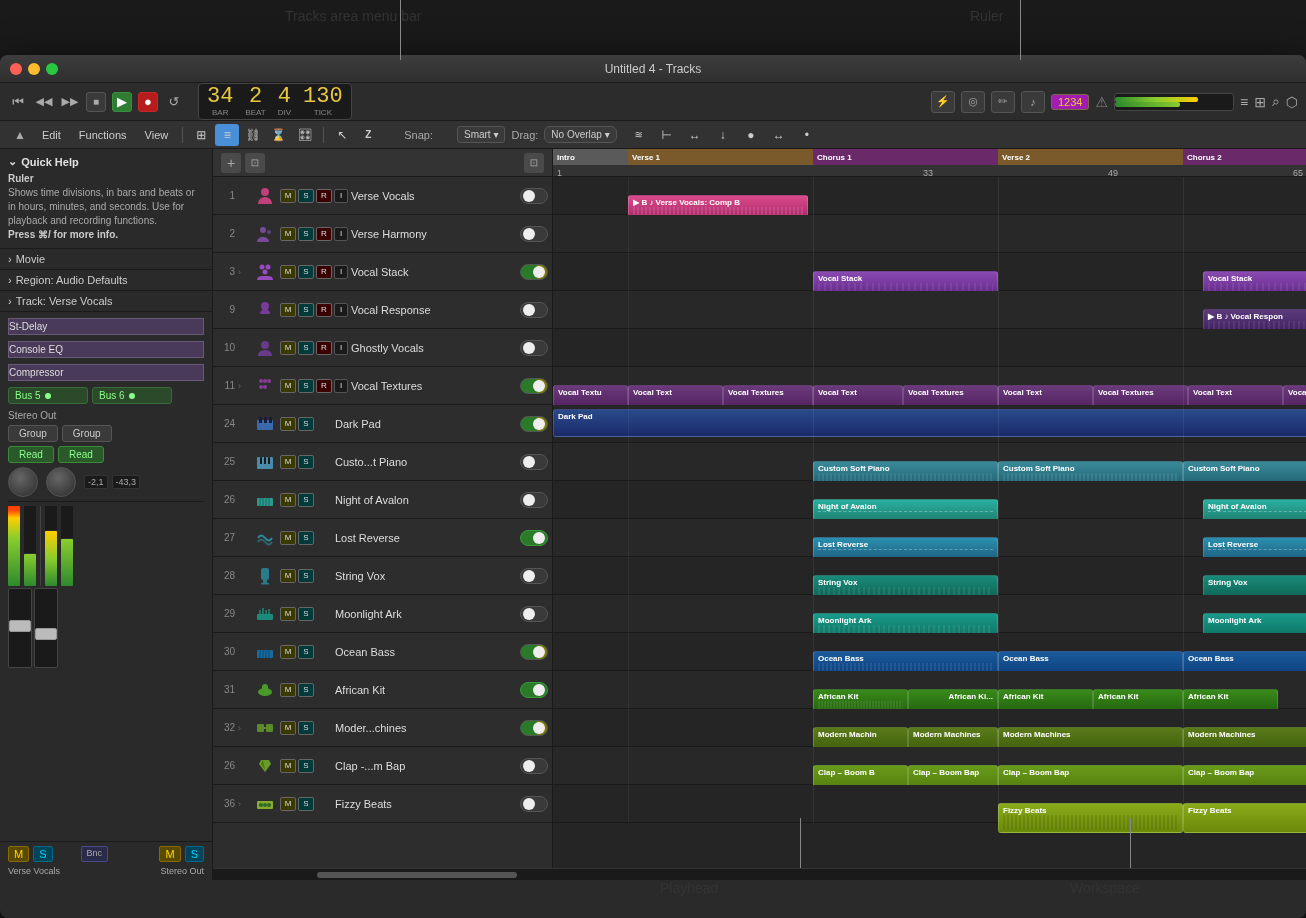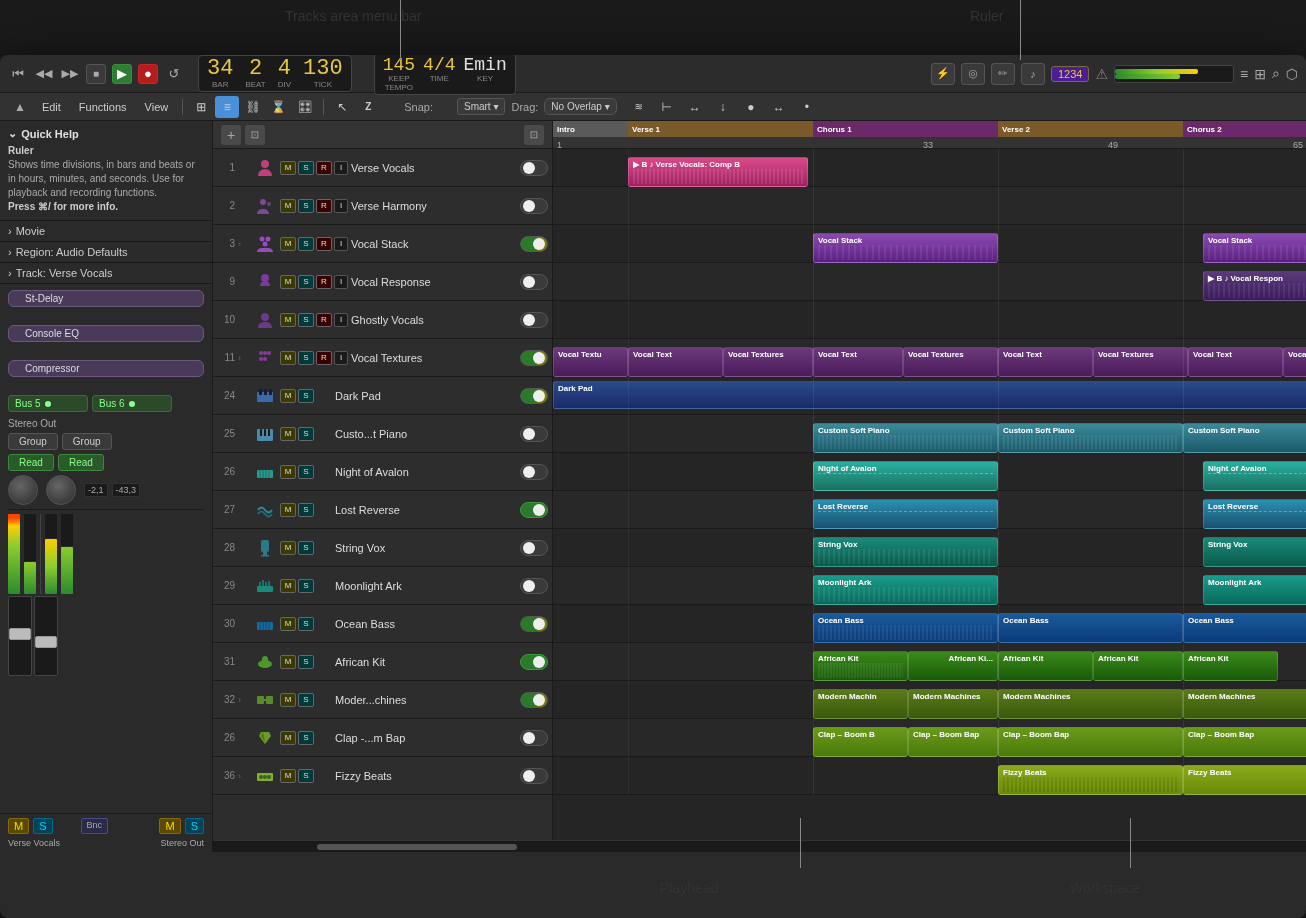--- a/index.html
+++ b/index.html
@@ -41,21 +41,21 @@
     .sidebar { width: 213px; background: #2a2a2a; border-right: 1px solid #1a1a1a; display: flex; flex-direction: column; overflow: hidden; flex-shrink: 0; }
     
     .quick-help { padding: 6px 8px; border-bottom: 1px solid #1a1a1a; }
     .quick-help-header { display: flex; align-items: center; gap: 4px; color: #e0e0e0; font-weight: 600; font-size: 11px; cursor: pointer; }
     .quick-help-content { font-size: 10px; color: #aaa; line-height: 1.4; margin-top: 4px; }
     .quick-help-content strong { color: #ccc; }
     
     .section-row { padding: 4px 8px; border-bottom: 1px solid #1a1a1a; color: #ccc; font-size: 11px; cursor: pointer; display: flex; align-items: center; gap: 4px; }
     
     .channel-strip { padding: 6px 8px; flex: 1; overflow-y: auto; }
-    .plugin-btn { background: #4a3a5a; border: 1px solid #6a5a7a; border-radius: 6px; padding: 2px 16px; margin-bottom: 18px; font-size: 10px; color: #ddd; cursor: pointer; display: block; width: 100%; text-align: left; }
+    .plugin-btn { background: #4a3a5a; border: 1px solid #6a5a7a; border-radius: 0; padding: 2px 0; margin-bottom: 6px; font-size: 10px; color: #ddd; cursor: pointer; display: block; width: 100%; text-align: left; }
     .bus-btn { background: #2a4a2a; border: 1px solid #3a6a3a; border-radius: 3px; padding: 2px 6px; margin-bottom: 2px; font-size: 10px; color: #8f8; cursor: pointer; display: inline-flex; align-items: center; gap: 4px; width: 80px; }
     .bus-row { display: flex; gap: 4px; margin-bottom: 4px; }
     .output-label { font-size: 10px; color: #aaa; margin-bottom: 4px; }
     .group-read-row { display: flex; gap: 4px; margin-bottom: 4px; }
     .group-btn { background: #3a3a3a; border: 1px solid #555; border-radius: 3px; padding: 2px 10px; font-size: 10px; color: #ccc; cursor: pointer; }
     .read-btn { background: #2a5a2a; border: 1px solid #3a8a3a; border-radius: 3px; padding: 2px 10px; font-size: 10px; color: #8f8; cursor: pointer; }
     .knob-row { display: flex; gap: 8px; align-items: center; margin-bottom: 4px; }
     .knob { width: 30px; height: 30px; background: radial-gradient(circle at 40% 35%, #666, #2a2a2a); border-radius: 50%; border: 1px solid #555; }
     .meter-section { border-top: 1px solid #1a1a1a; padding-top: 4px; }
     .m-btn { background: #5a4a00; border: 1px solid #8a6a00; color: #ffd700; padding: 1px 5px; border-radius: 2px; cursor: pointer; }
@@ -77,21 +77,21 @@
     .track-name { flex: 1; font-size: 11px; color: #ddd; overflow: hidden; text-overflow: ellipsis; white-space: nowrap; cursor: pointer; }
     .power-toggle { width: 28px; height: 16px; border-radius: 8px; border: 1px solid #555; position: relative; cursor: pointer; flex-shrink: 0; }
     .power-toggle.on { background: #2a7a2a; border-color: #3a9a3a; }
     .power-toggle.off { background: #3a3a3a; border-color: #555; }
     .power-toggle.eq { background: linear-gradient(to right, #2a7a2a 60%, #7a7a00 40%); }
     .toggle-dot { width: 12px; height: 12px; border-radius: 50%; background: #eee; position: absolute; top: 1px; }
     .toggle-dot.on { right: 2px; }
     .toggle-dot.off { left: 2px; }
     
     
-    .region { position: absolute; top: 8px; height: 30px; border-radius: 3px; overflow: hidden; display: flex; flex-direction: column; justify-content: flex-start; padding: 2px 4px; cursor: pointer; font-size: 9px; font-weight: 600; border: 1px solid rgba(255,255,255,0.15); }
+    .region { position: absolute; top: 18px; height: 30px; border-radius: 3px; overflow: hidden; display: flex; flex-direction: column; justify-content: flex-start; padding: 2px 4px; cursor: pointer; font-size: 9px; font-weight: 600; border: 1px solid rgba(255,255,255,0.15); }
     
     
     .pink { background: linear-gradient(180deg, #d94a8a, #a02060); color: white; }
     .purple { background: linear-gradient(180deg, #8a4ab0, #5a2080); color: white; }
     .teal { background: linear-gradient(180deg, #2ab0a0, #1a7060); color: white; }
     .blue-teal { background: linear-gradient(180deg, #2a90b0, #1a5070); color: white; }
     .dark-teal { background: linear-gradient(180deg, #1a8a7a, #0a5a4a); color: white; }
     
     
     .h-scrollbar { height: 12px; background: #1a1a1a; border-top: 1px solid #333; display: flex; align-items: center; padding: 0 4px; }
@@ -123,20 +123,28 @@
   </div>
   <div style="position:absolute;bottom:50px;left:800px;width:1px;height:50px;border-left:1px solid #888;"></div>
   <div style="position:absolute;bottom:22px;left:1070px;font-size:14px;color:#333;font-family:-apple-system,sans-serif;">
     <span>Workspace</span>
   </div>
   <div style="position:absolute;bottom:50px;left:1130px;width:1px;height:50px;border-left:1px solid #888;"></div>
 </div>
 
 <div class="window" style="top:55px;">
 
+  <div class="title-bar">
+    <div class="traffic-lights">
+      <div class="tl tl-close"></div>
+      <div class="tl tl-min"></div>
+      <div class="tl tl-max"></div>
+    </div>
+    <span class="title-text">Untitled 4 - Tracks</span>
+  </div>
 
   <div class="transport-bar">
     <div class="transport-icon">⏮</div>
     <div class="transport-icon" style="font-size:11px;">◀◀</div>
     <div class="transport-icon" style="font-size:11px;">▶▶</div>
     <div class="transport-icon" style="background:#3a3a3a;border-radius:3px;border:1px solid #555;font-size:10px;">■</div>
     <div class="transport-icon play-btn" style="background:#2e7d32;border-radius:3px;border:1px solid #388e3c;">▶</div>
     <div class="transport-icon record-btn" style="background:#b71c1c;border-radius:3px;border:1px solid #c62828;">●</div>
     <div class="transport-icon">↺</div>
 
@@ -152,43 +160,28 @@
       <div class="lcd-section">
         <div class="lcd-value">4</div>
         <div class="lcd-label">DIV</div>
       </div>
       <div class="lcd-section">
         <div class="lcd-value">130</div>
         <div class="lcd-label">TICK</div>
       </div>
     </div>
 
-    <div class="lcd-display" style="gap:8px;">
-      <div class="lcd-section">
-        <div class="lcd-value" style="font-size:18px;">145</div>
-        <div class="lcd-label">KEEP</div>
-        <div class="lcd-label">TEMPO</div>
-      </div>
-      <div class="lcd-section">
-        <div class="lcd-value" style="font-size:18px;">4/4</div>
-        <div class="lcd-label">TIME</div>
-      </div>
-      <div class="lcd-section">
-        <div class="lcd-value" style="font-size:18px;color:#e0e0e0;">Emin</div>
-        <div class="lcd-label">KEY</div>
-      </div>
-    </div>
 
     <div style="margin-left:auto;display:flex;align-items:center;gap:6px;">
       <div style="width:24px;height:22px;background:#3a3a3a;border:1px solid #555;border-radius:3px;display:flex;align-items:center;justify-content:center;cursor:pointer;color:#aaa;font-size:11px;">⚡</div>
       <div style="width:24px;height:22px;background:#3a3a3a;border:1px solid #555;border-radius:3px;display:flex;align-items:center;justify-content:center;cursor:pointer;color:#aaa;font-size:11px;">◎</div>
       <div style="width:24px;height:22px;background:#3a3a3a;border:1px solid #555;border-radius:3px;display:flex;align-items:center;justify-content:center;cursor:pointer;color:#aaa;font-size:11px;">✏</div>
       <div style="width:24px;height:22px;background:#3a3a3a;border:1px solid #555;border-radius:3px;display:flex;align-items:center;justify-content:center;cursor:pointer;color:#aaa;font-size:11px;">♪</div>
 
-      <div style="background:#4c1d95;border:1px solid #7a6a4a;border-radius:3px;padding:1px 6px;font-size:11px;color:#e8c840;">1234</div>
+      <div style="background:#a21caf;border:1px solid #7a6a4a;border-radius:3px;padding:1px 6px;font-size:11px;color:#e8c840;">1234</div>
       <div style="font-size:14px;color:#888;">⚠</div>
       <div style="width:120px;height:18px;background:#1a1a1a;border:1px solid #444;border-radius:3px;position:relative;overflow:hidden;">
         <div style="position:absolute;left:0;top:3px;width:70%;height:5px;background:linear-gradient(90deg,#2d8a2d,#8acd2d,#ffcd00);border-radius:2px;"></div>
         <div style="position:absolute;left:0;bottom:3px;width:55%;height:5px;background:linear-gradient(90deg,#2d8a2d,#8acd2d);border-radius:2px;"></div>
       </div>
       <div style="font-size:14px;color:#aaa;cursor:pointer;">≡</div>
       <div style="font-size:14px;color:#aaa;cursor:pointer;">⊞</div>
       <div style="font-size:14px;color:#aaa;cursor:pointer;">⌕</div>
       <div style="font-size:14px;color:#aaa;cursor:pointer;">⬡</div>
     </div>

